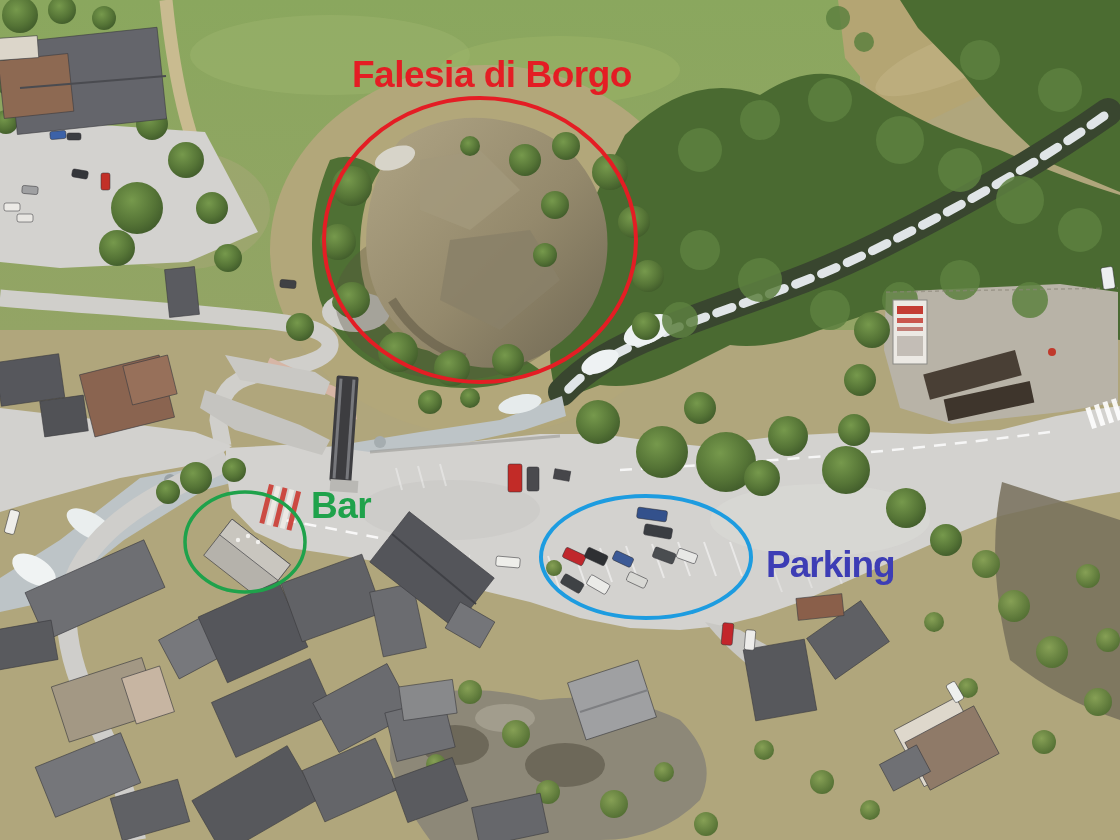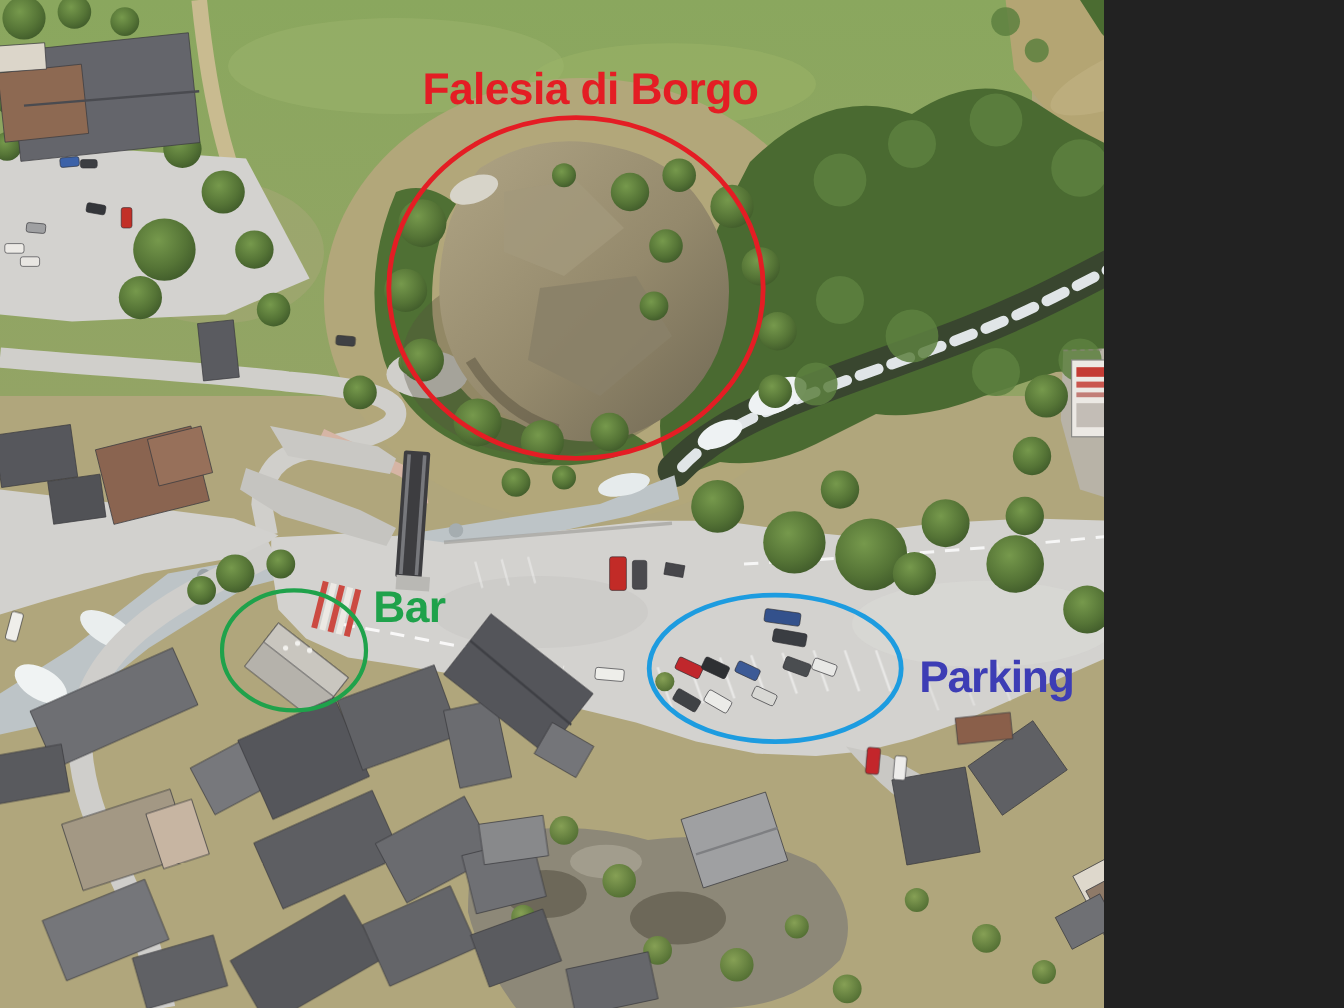--- a/index.html
+++ b/index.html
@@ -1,16 +1,16 @@
 <!DOCTYPE html>
 <html><head>
 <meta charset="utf-8">
 <style>
   html,body{margin:0;padding:0;background:#222;}
-  .stage{position:relative;width:920px;height:840px;overflow:hidden;}
+  .stage{position:relative;width:1120px;height:840px;overflow:hidden;}
   svg{display:block;}
   .label{font-family:"Liberation Sans",sans-serif;font-weight:bold;}
 </style>
 </head>
 <body>
 
 <div class="stage">
 <svg width="1120" height="840" viewBox="0 0 1120 840" xmlns="http://www.w3.org/2000/svg">
   <defs>
     <radialGradient id="treeG" cx="40%" cy="35%" r="75%">

